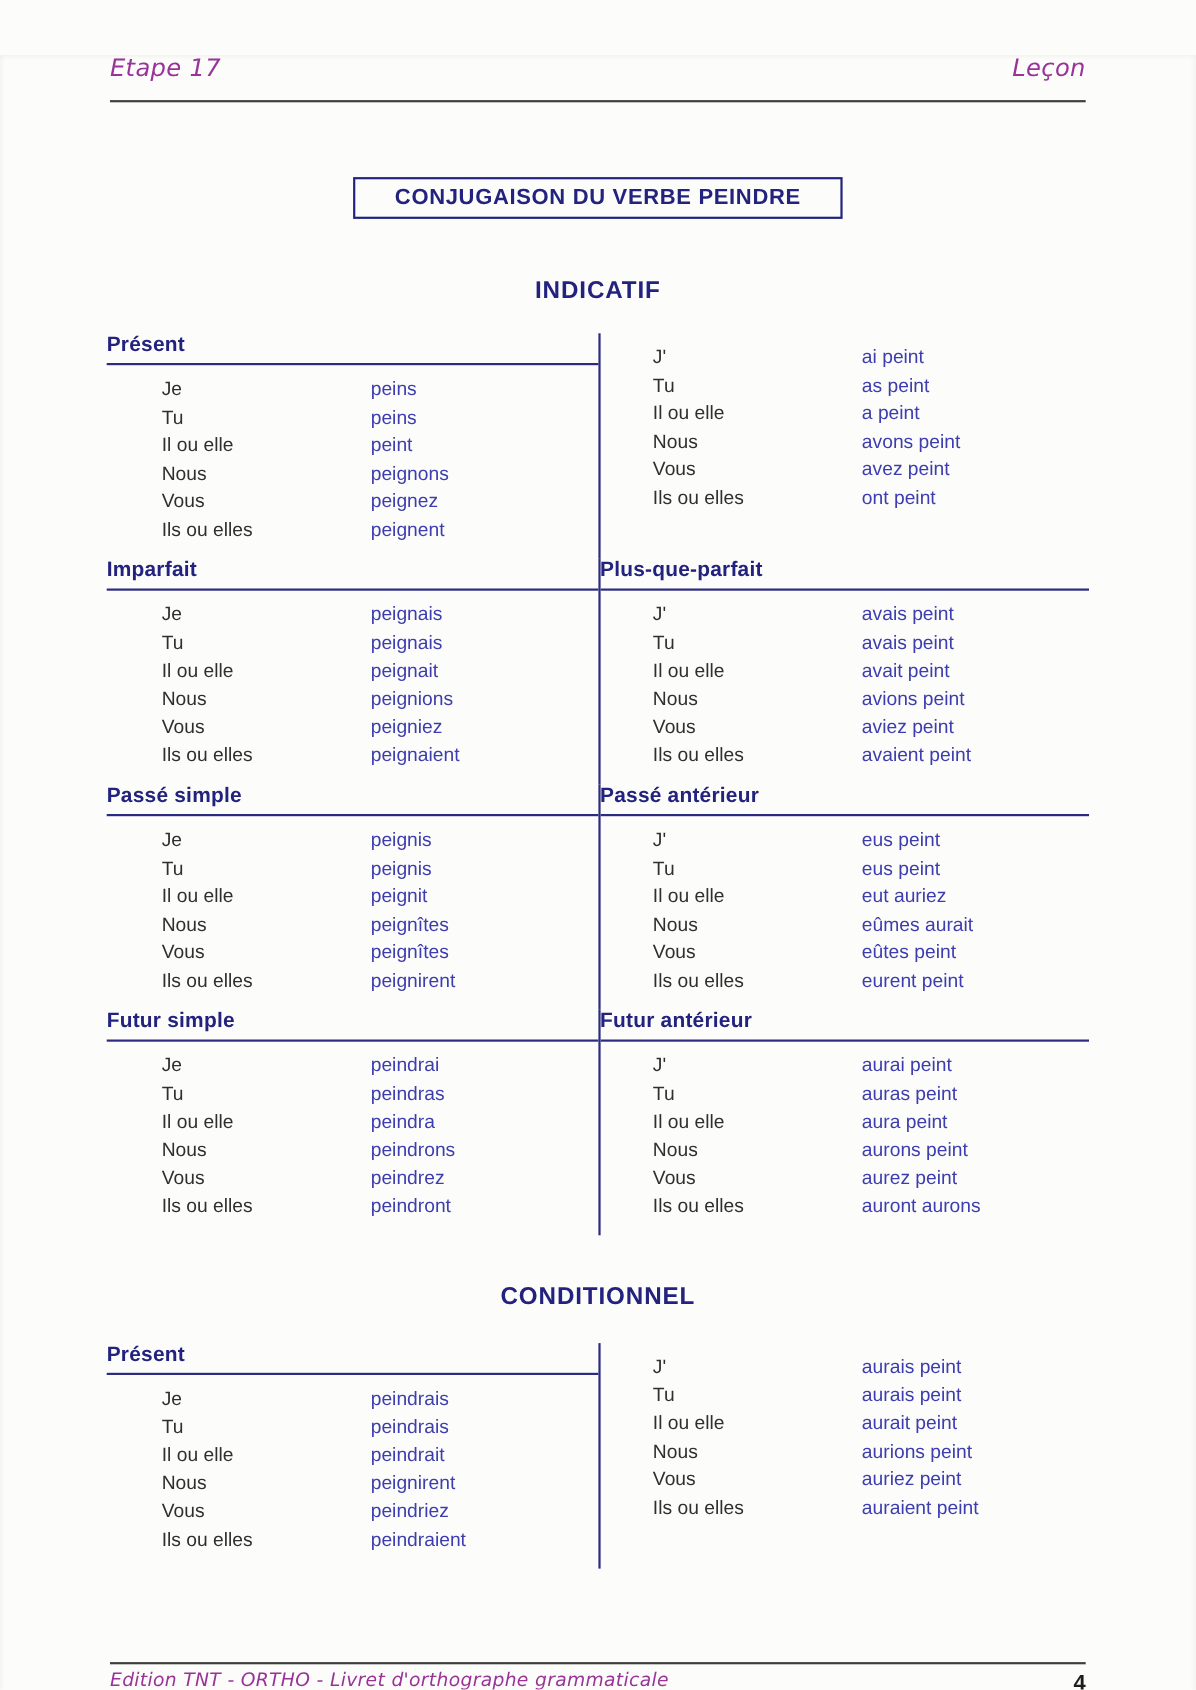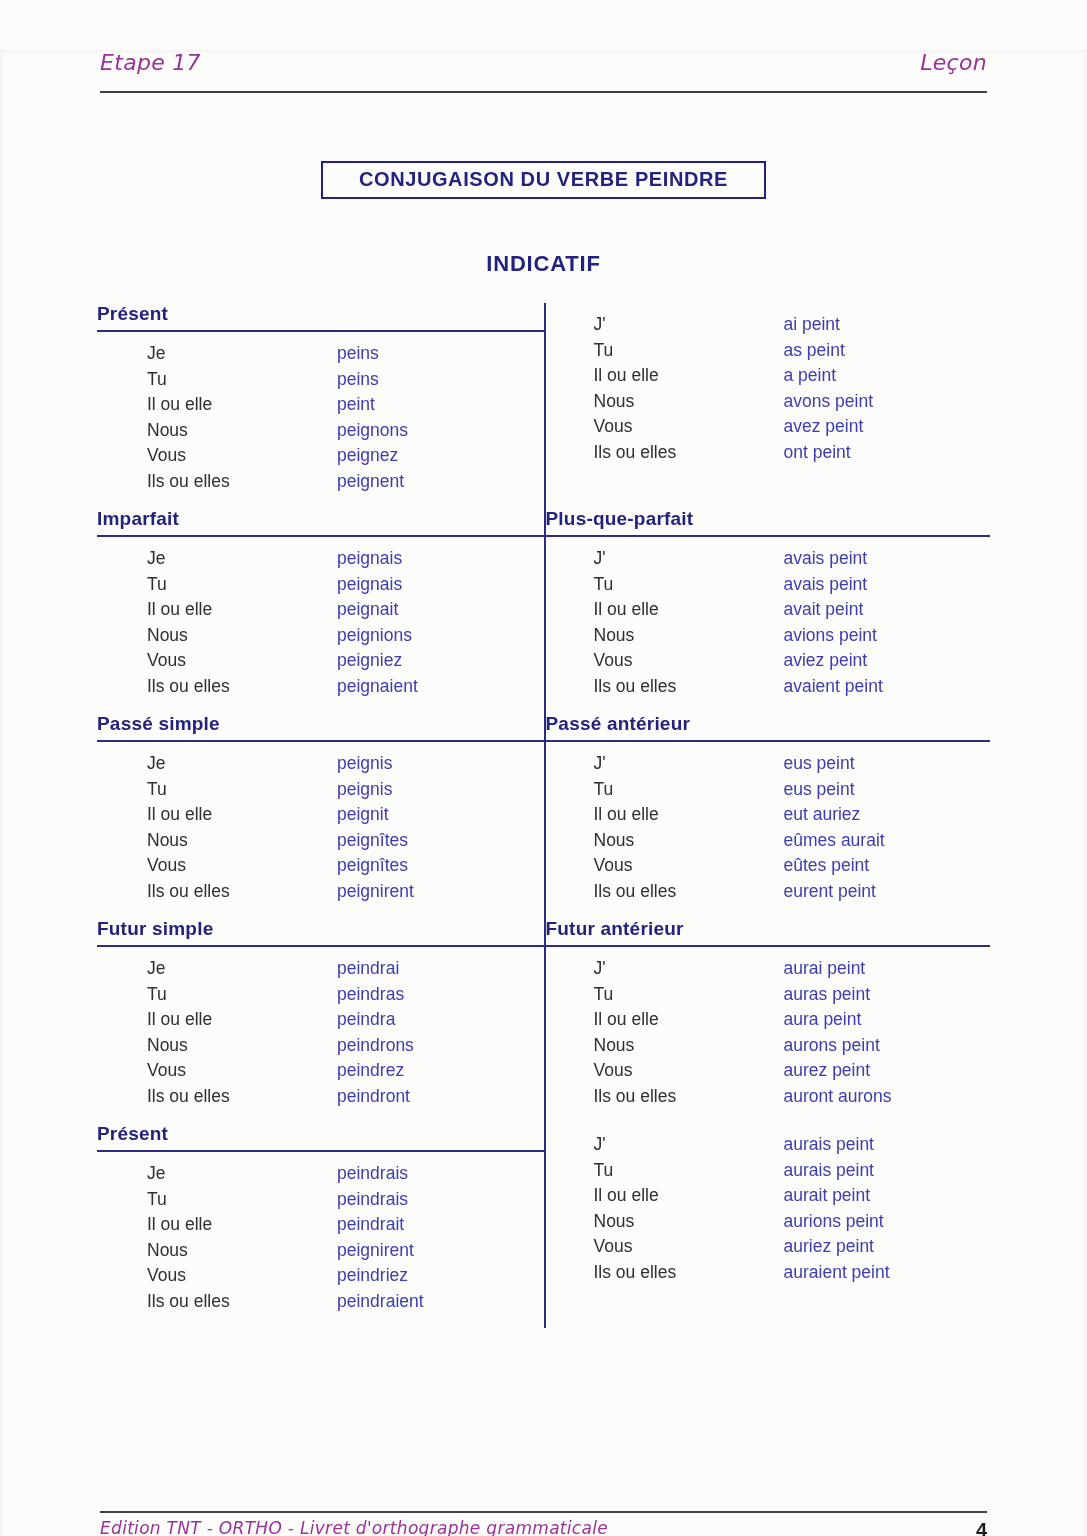--- a/index.html
+++ b/index.html
@@ -361,20 +361,21 @@
                 <div class="row">
                   <span class="pronoun">Ils ou elles</span>
                   <span class="verb">auront aurons</span>
                 </div>
               </div>
             </div>
           </div>
         </div>
     </div>
     <div class="section conditionnel">
+      <div class="section-heading">CONDITIONNEL</div>
       <div class="blocks">
           <div class="tense-block">
             <div class="col left">
               <div class="tense-header">Présent</div>
               <div class="rows">
                 <div class="row">
                   <span class="pronoun">Je</span>
                   <span class="verb">peindrais</span>
                 </div>
                 <div class="row">

